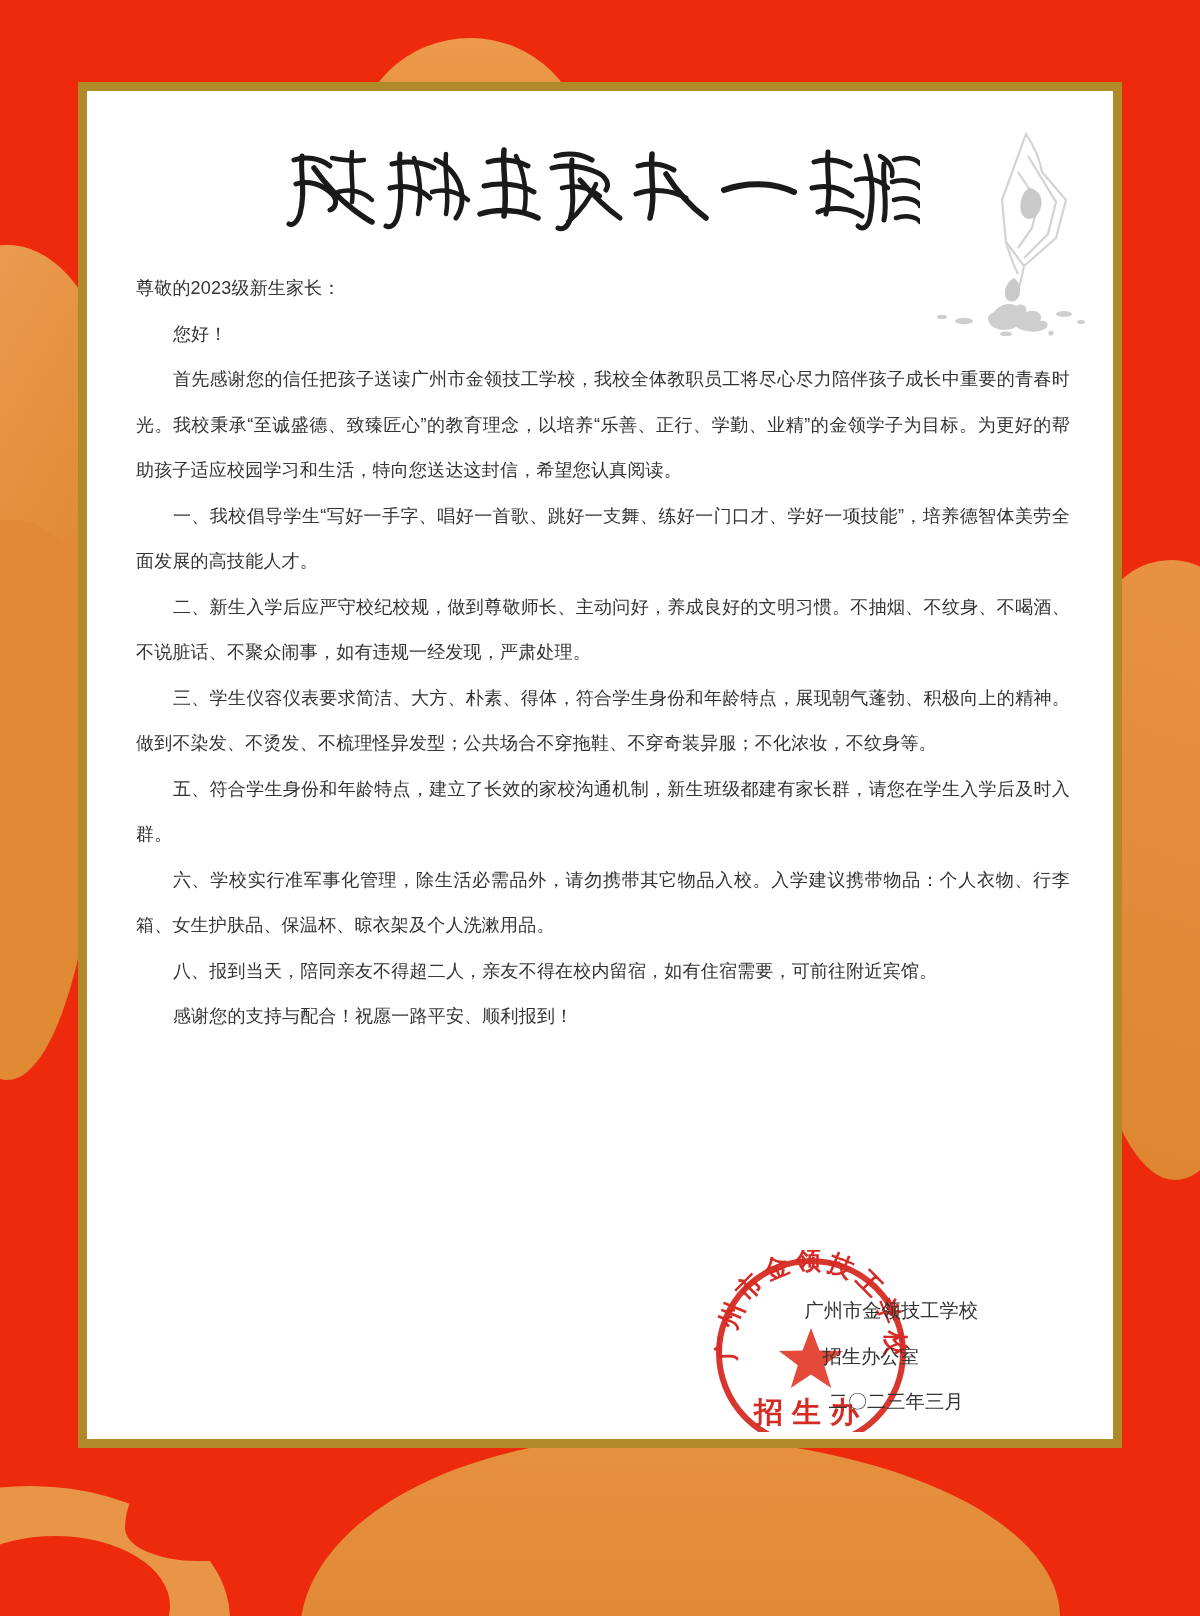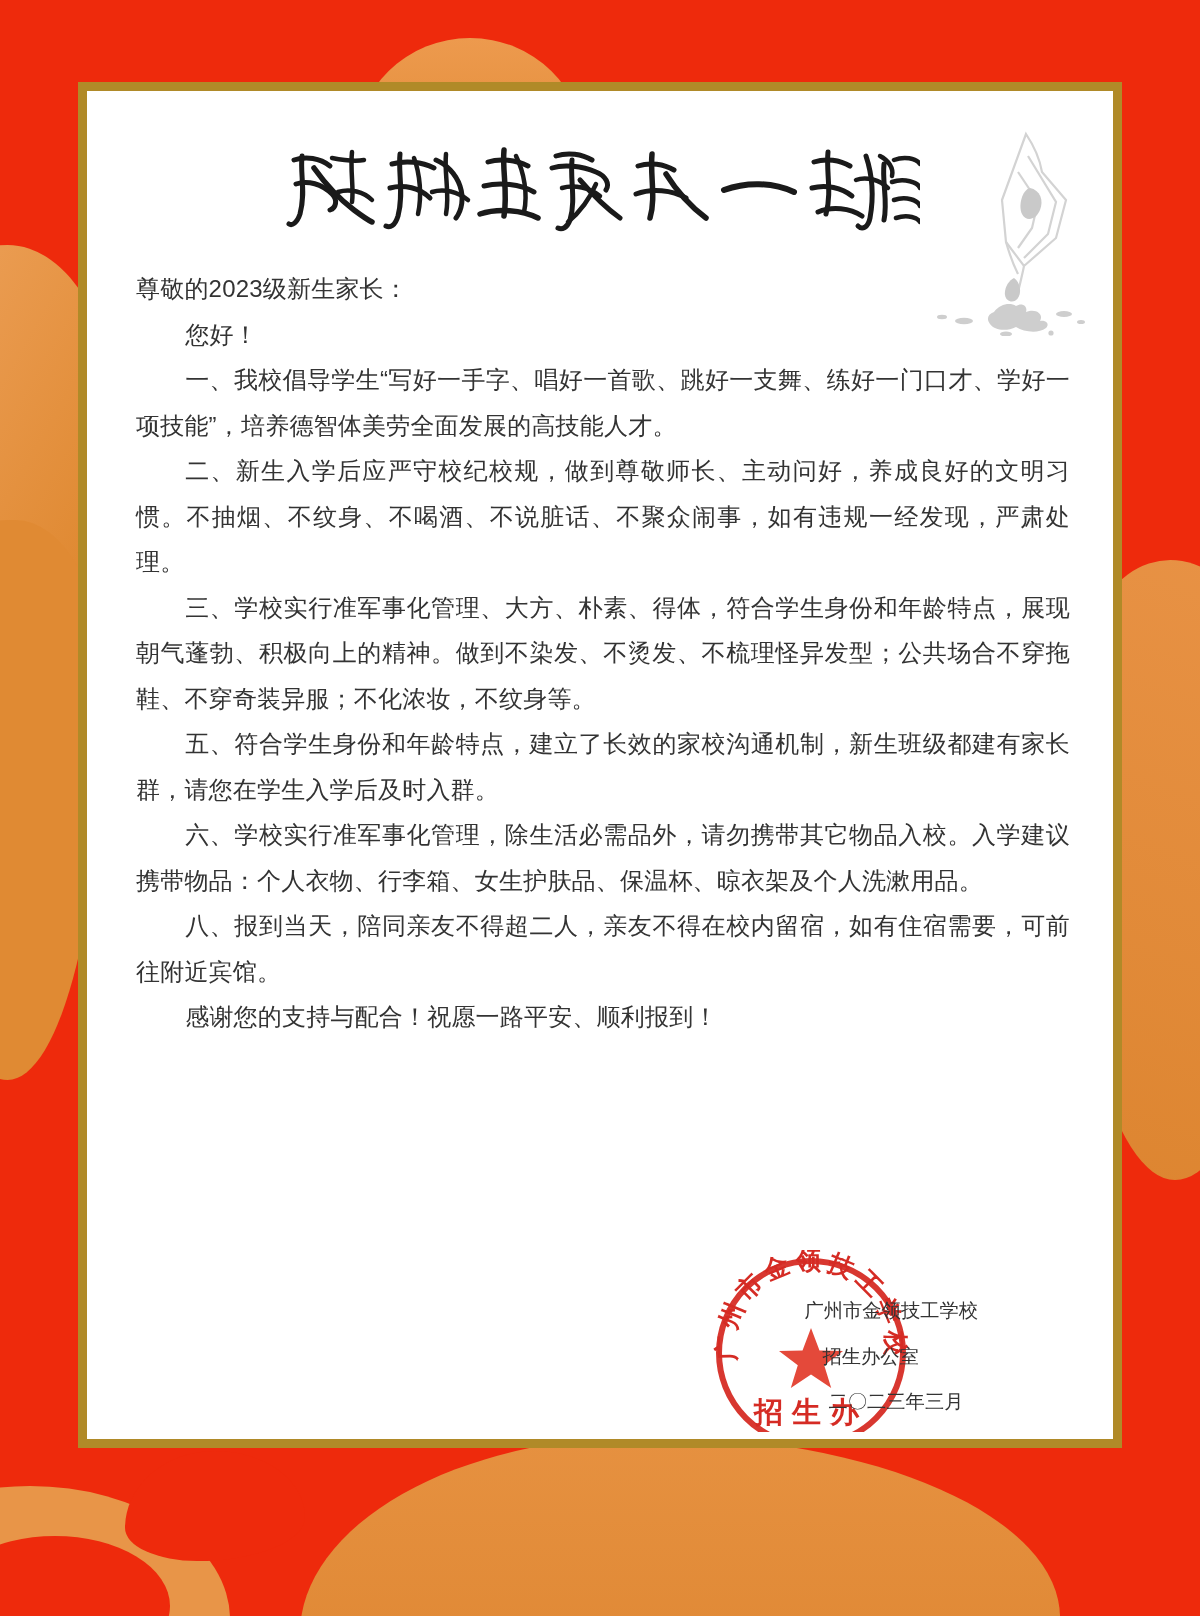--- a/index.html
+++ b/index.html
@@ -138,21 +138,21 @@
     display: inline-block;
   }
 
   
   .letter {
     position: absolute;
     left: 42px;
     right: 36px;
     top: 168px;
     color: #333333;
-    font-size: 24px;
+    font-size: 18px;
     line-height: 45.5px;
     letter-spacing: 0.2px;
     text-align: justify;
     text-justify: inter-character;
   }
   .letter p {
     margin: 0;
   }
   .p-indent {
     text-indent: 2.05em;
@@ -283,23 +283,24 @@
             <path d="M612 42 C624 38 638 42 640 48" stroke-width="4.5"></path>
             <path d="M614 60 C626 56 638 60 640 66" stroke-width="4.5"></path>
             <path d="M616 78 C628 74 638 78 640 82" stroke-width="4.5"></path>
           </g>
         </svg>
       </div>
 
       <div class="letter">
         <p class="p-flat">尊敬的2023级新生家长：</p>
         <p class="p-greet">您好！</p>
+        <p class="p-indent">首先感谢您的信任把孩子送读广州市金领技工学校，我校全体教职员工将尽心尽力陪伴孩子成长中重要的青春时光。我校秉承“至诚盛德、致臻匠心”的教育理念，以培养“乐善、正行、学勤、业精”的金领学子为目标。为更好的帮助孩子适应校园学习和生活，特向您送达这封信，希望您认真阅读。</p>
         <p class="p-indent">一、我校倡导学生“写好一手字、唱好一首歌、跳好一支舞、练好一门口才、学好一项技能”，培养德智体美劳全面发展的高技能人才。</p>
         <p class="p-indent">二、新生入学后应严守校纪校规，做到尊敬师长、主动问好，养成良好的文明习惯。不抽烟、不纹身、不喝酒、不说脏话、不聚众闹事，如有违规一经发现，严肃处理。</p>
-        <p class="p-indent">三、学校实行准军事化管理、大方、朴素、得体，符合学生身份和年龄特点，展现朝气蓬勃、积极向上的精神。做到不染发、不烫发、不梳理怪异发型；公共场合不穿拖鞋、不穿奇装异服；不化浓妆，不纹身等。</p>
+        <p class="p-indent">三、学生仪容仪表要求简洁、大方、朴素、得体，符合学生身份和年龄特点，展现朝气蓬勃、积极向上的精神。做到不染发、不烫发、不梳理怪异发型；公共场合不穿拖鞋、不穿奇装异服；不化浓妆，不纹身等。</p>
         <p class="p-indent">五、符合学生身份和年龄特点，建立了长效的家校沟通机制，新生班级都建有家长群，请您在学生入学后及时入群。</p>
         <p class="p-indent">六、学校实行准军事化管理，除生活必需品外，请勿携带其它物品入校。入学建议携带物品：个人衣物、行李箱、女生护肤品、保温杯、晾衣架及个人洗漱用品。</p>
         <p class="p-indent">八、报到当天，陪同亲友不得超二人，亲友不得在校内留宿，如有住宿需要，可前往附近宾馆。</p>
         <p class="p-greet">感谢您的支持与配合！祝愿一路平安、顺利报到！</p>
       </div>
 
       <svg class="stamp" viewBox="0 0 206 206">
         <defs>
           <path id="arcpath" d="M 30 116 A 76 76 0 1 1 176 116" fill="none"></path>
         </defs>

